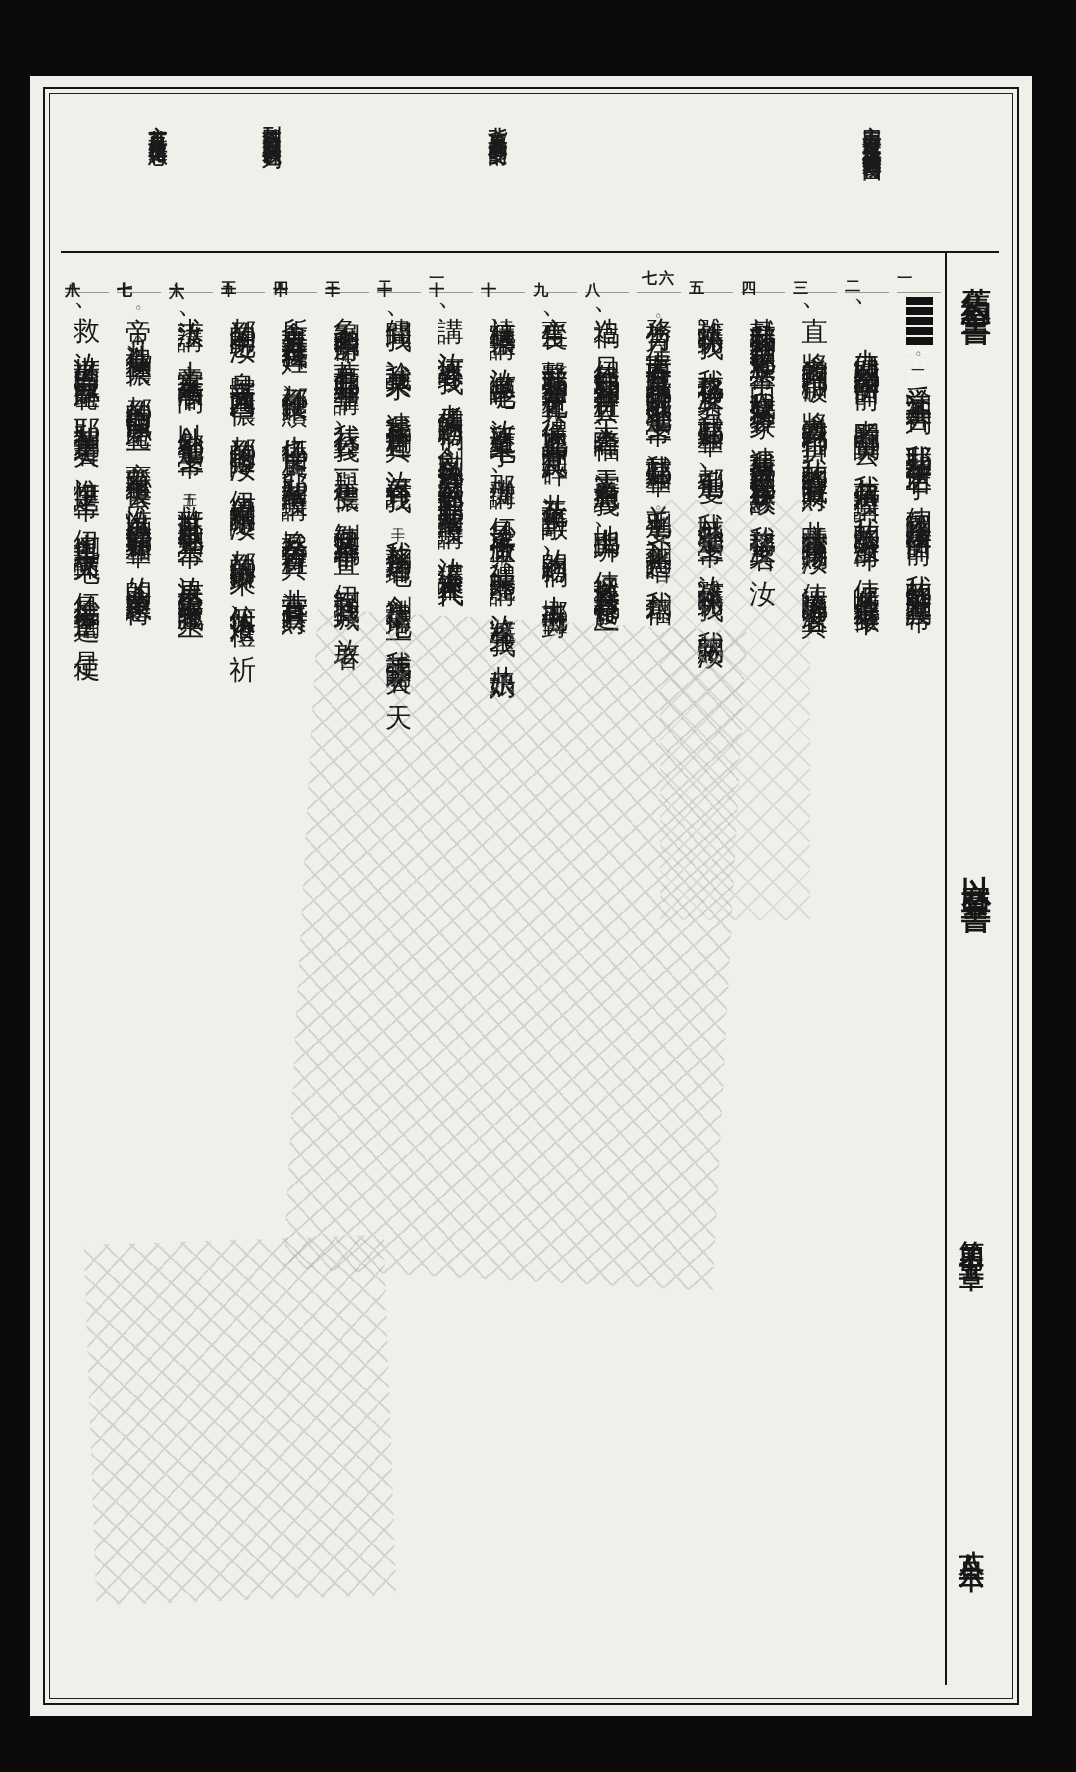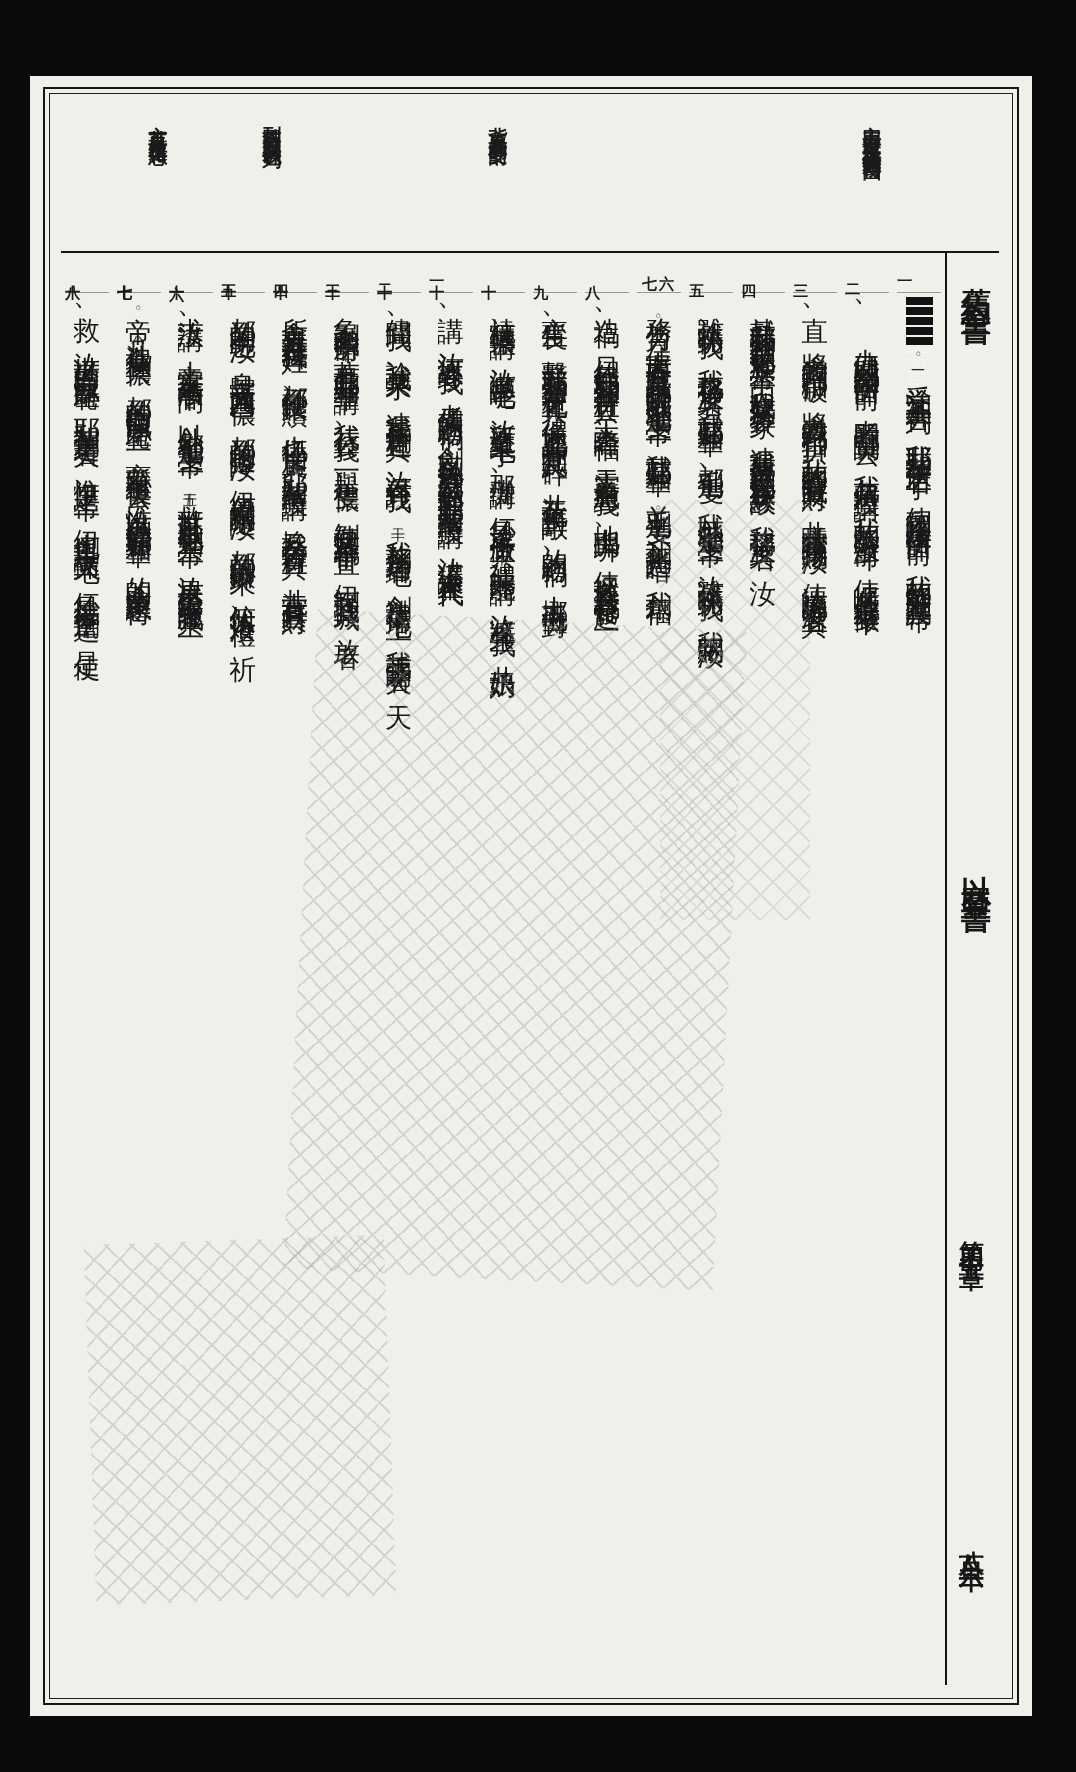--- a/index.html
+++ b/index.html
@@ -18,21 +18,21 @@
   .titlecol{position:relative;width:52px;border-left:2px solid #141414;}
   .titlecol span{position:absolute;left:8px;writing-mode:vertical-rl;text-orientation:upright;
         color:#161616;font-weight:bold;}
   .t-book{top:10px;font-size:30px;letter-spacing:9px;}
   .t-sect{top:598px;font-size:30px;letter-spacing:9px;}
   .t-chap{top:968px;font-size:25px;letter-spacing:6px;}
   .t-page{top:1278px;font-size:25px;letter-spacing:5px;}
   .col{flex:1 1 0;min-width:0;display:flex;flex-direction:column;align-items:center;}
   .colnum{height:40px;width:86%;display:flex;align-items:flex-end;justify-content:center;
           border-bottom:1px solid #9a9a92;writing-mode:vertical-rl;text-orientation:upright;
-          font-size:15px;line-height:15px;color:#1b1b1b;font-weight:bold;padding-bottom:0;box-sizing:border-box;}
+          font-size:15px;line-height:15px;color:#1b1b1b;font-weight:bold;padding-bottom:6px;box-sizing:border-box;}
   .colnum.h{writing-mode:horizontal-tb;letter-spacing:2px;}
   .coltext{height:1388px;writing-mode:vertical-rl;text-orientation:upright;overflow:hidden;
            font-size:27px;line-height:1;letter-spacing:4px;color:#181818;padding-top:3px;}
   .seg-verse{font-size:14px;letter-spacing:1px;color:#222;}
   .seg-name{border-right:2px solid #2a2a2a;}
   .seg-box{background:#121212;color:#f4f3ee;padding:2px 1px;margin:1px 0;}
   
   .wm{position:absolute;opacity:.30;pointer-events:none;
       background:
        repeating-linear-gradient(45deg,transparent 0 16px,#9a9a9a 16px 18px),

